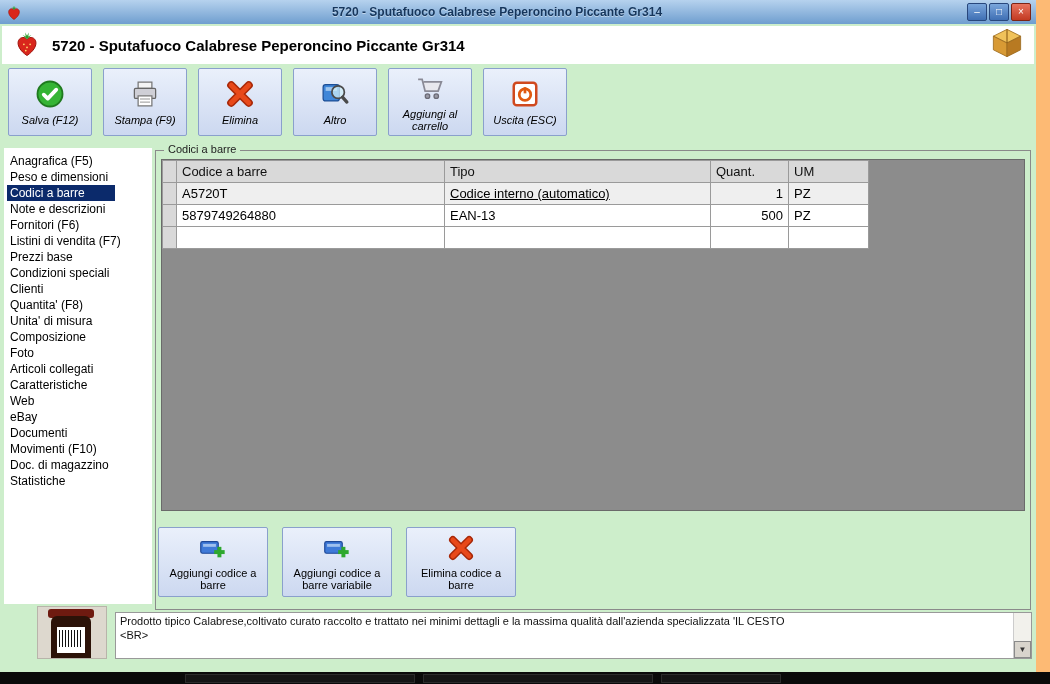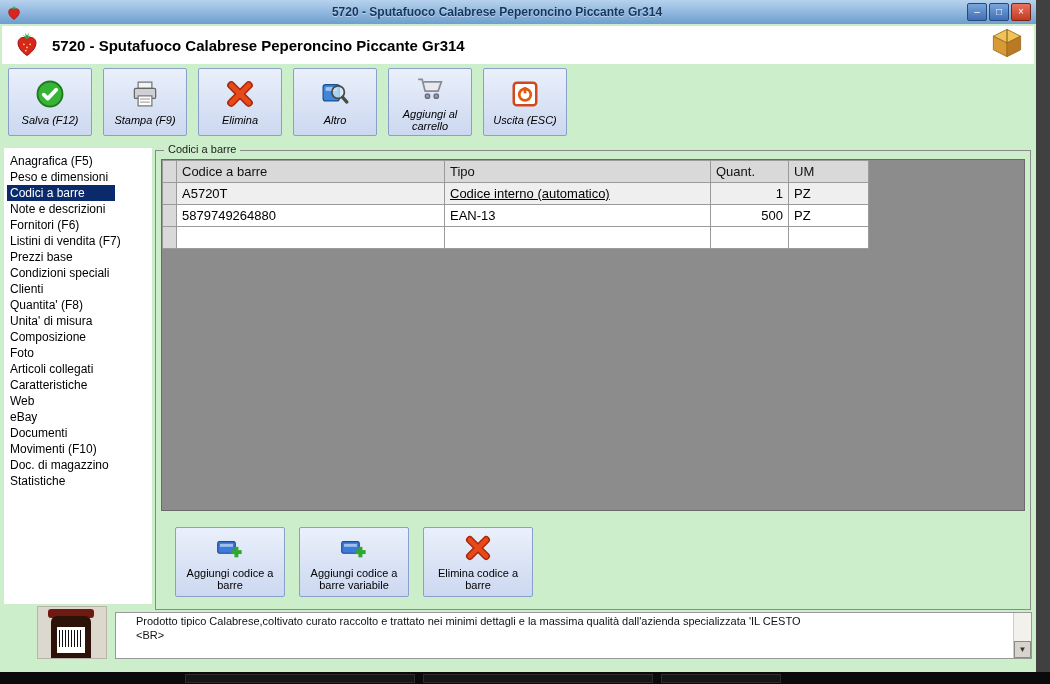--- a/index.html
+++ b/index.html
@@ -1,17 +1,17 @@
 <!DOCTYPE html>
 <html><head>
 <meta charset="utf-8">
 <style>
   * { margin:0; padding:0; box-sizing:border-box; }
   body { font-family:"Liberation Sans", sans-serif; background:#c8c8c8; }
-  .screen { position:relative; width:1050px; height:684px; background:#404040; overflow:hidden; }
+  .screen { position:relative; width:1050px; height:684px; background:#fdba74; overflow:hidden; }
 
   
   .window { position:absolute; left:0; top:0; width:1036px; height:672px; background:#cdeecb; }
 
   
   .titlebar { position:absolute; left:0; top:0; right:0; height:24px;
     background:linear-gradient(#b6d2ee,#6f9ecf); display:flex; align-items:center; padding:0 3px; }
   .tb-app-icon { width:18px; height:18px; margin:0 4px 0 2px; flex:0 0 auto; }
   .titlebar-text { flex:1; text-align:center; font-size:12px; font-weight:bold; color:#16365c;
     text-shadow:0 1px 0 rgba(255,255,255,.45); white-space:nowrap; overflow:hidden; }
@@ -52,35 +52,35 @@
     border:1px solid #5a5a5a; }
   .bc-table th, .bc-table td { border:1px solid #9a9a9a; height:22px; padding:0 5px;
     white-space:nowrap; overflow:hidden; }
   .bc-table th { background:#d9d9d9; font-weight:normal; text-align:left; color:#111; font-size:13px; }
   .sel-cell { background:#d9d9d9; }
   .row-current td { background:#efefef; }
   .row-current td.sel-cell { background:#d9d9d9; }
   .num { text-align:right; }
   .link { text-decoration:underline; }
 
-  .panel-buttons { position:absolute; left:19px; bottom:12px; display:flex; gap:14px; }
+  .panel-buttons { position:absolute; left:2px; bottom:12px; display:flex; gap:14px; }
   .big-btn { width:110px; height:70px; }
 
   
   .photo { position:absolute; left:37px; top:606px; width:70px; height:53px;
     background:#ddd8ce; border:1px solid #b8b4aa; overflow:hidden; }
   .jar-lid { position:absolute; left:10px; top:2px; width:46px; height:9px; background:#6e1a10; border-radius:3px; }
   .jar-body { position:absolute; left:13px; top:9px; width:40px; height:50px; background:#2c1208;
     border-radius:6px 6px 0 0; }
   .jar-barcode { position:absolute; left:19px; top:20px; width:28px; height:26px; background:#fff; }
   .jar-barcode-lines { position:absolute; left:2px; right:2px; top:3px; bottom:6px;
     background:repeating-linear-gradient(90deg,#111 0 1px,transparent 1px 3px); }
 
   .desc-box { position:absolute; left:115px; top:612px; width:917px; height:47px; background:#fff;
-    border:1px solid #999; font-size:11px; color:#111; line-height:14px; padding:1px 24px 1px 20px;
+    border:1px solid #999; font-size:11px; color:#111; line-height:14px; padding:1px 24px 1px 4px;
     overflow:hidden; }
   .desc-scrollbar { position:absolute; right:0; top:0; bottom:0; width:18px; background:#f2f1ec;
     border-left:1px solid #ccc; }
   .scroll-down-btn { position:absolute; left:0; right:0; bottom:0; height:17px; background:#d8d4cc;
     border:1px solid #8a8a8a; font-size:8px; line-height:15px; text-align:center; color:#333; cursor:default; }
 
   
   .taskbar { position:absolute; left:0; top:672px; width:1050px; height:12px; background:#0a0a0a;
     display:flex; align-items:center; gap:8px; padding:1px 6px 1px 185px; }
   .task-item { height:9px; background:#151515; border:1px solid #2c2c2c; }

